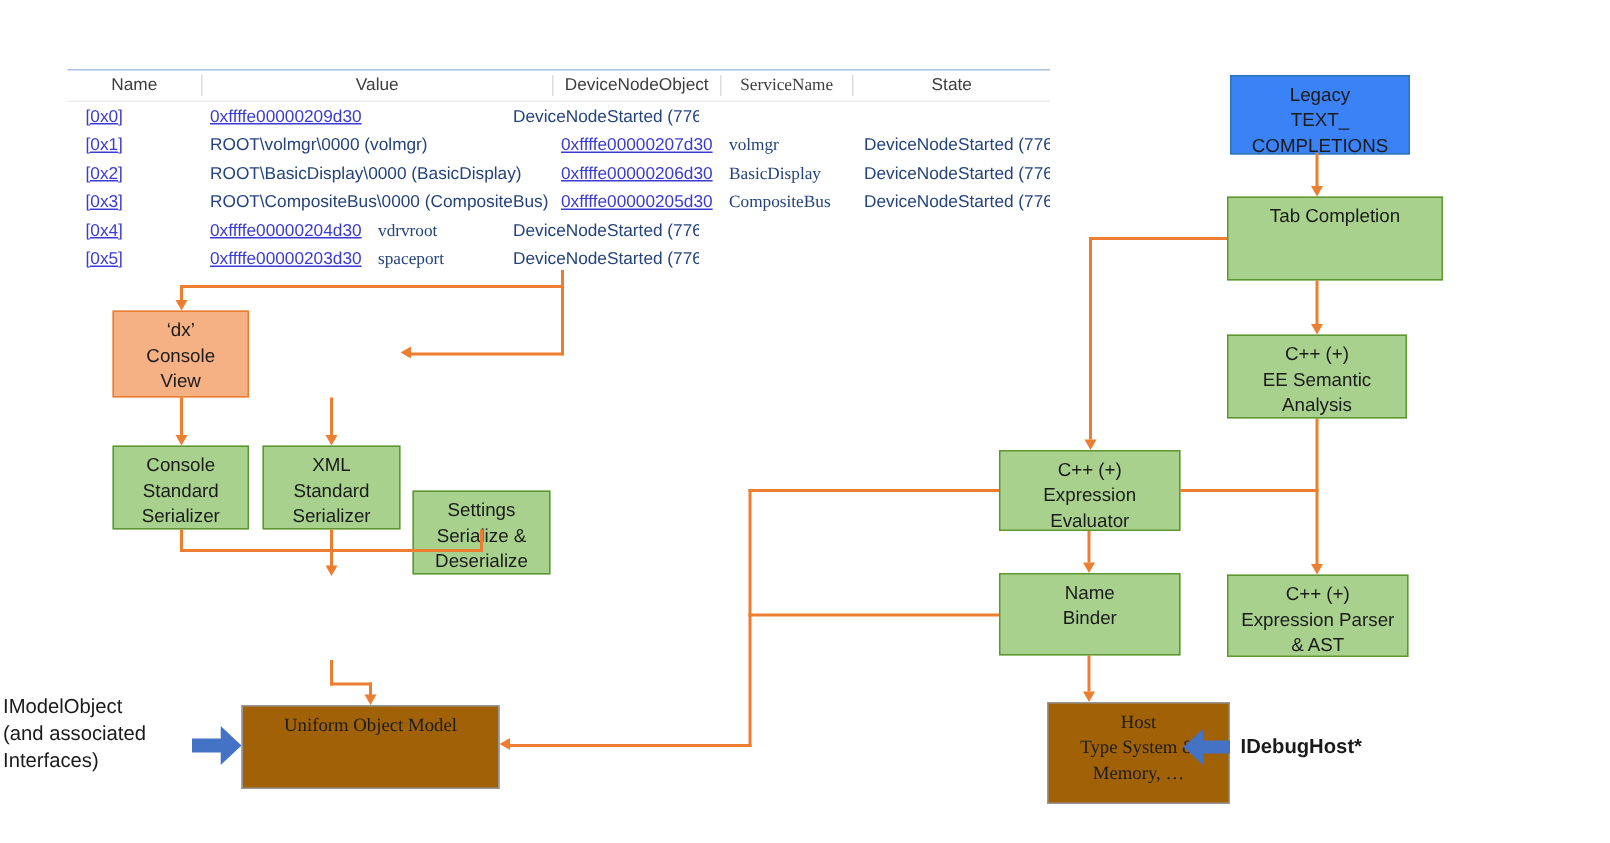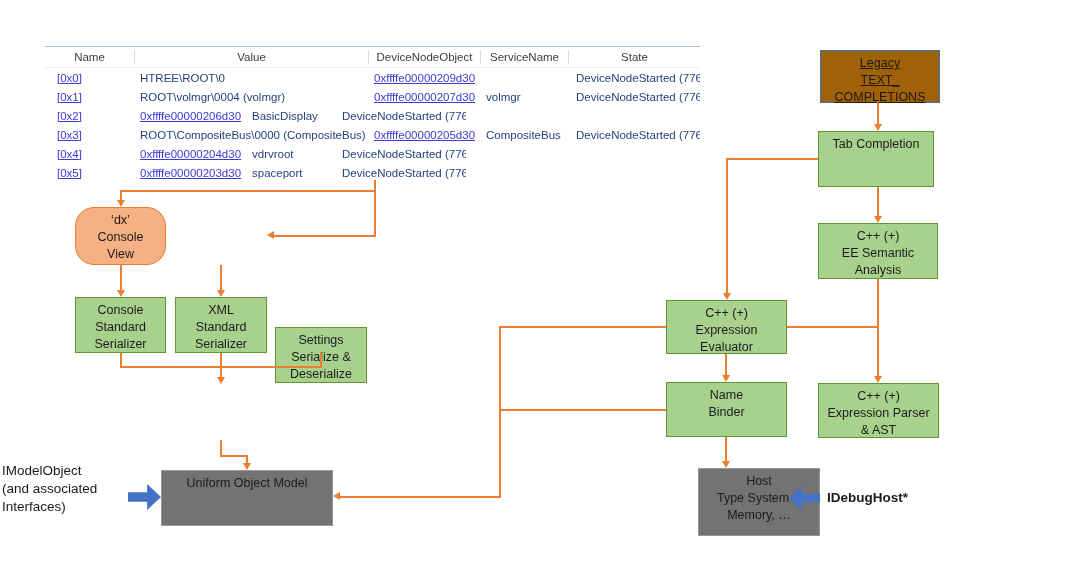--- a/index.html
+++ b/index.html
@@ -15,42 +15,42 @@
   
   .grid{position:absolute;left:45px;top:46px;width:655px;border-top:1px solid #a9c0de;background:#fff;}
   .g-row{display:flex;height:19px;align-items:center;font-size:11.5px;white-space:nowrap;}
   .g-head{height:20px;border-bottom:1px solid #ececec;}
   .g-head .cell{color:#3d3d3d;text-align:center;border-left:1px solid #dcdcdc;height:14px;line-height:14px;}
   .g-head .cell:first-child{border-left:none;}
   .cell{box-sizing:border-box;overflow:hidden;}
   .c-name{width:89px;padding-left:12px;}
   .c-value{width:234px;padding-left:6px;}
   .c-obj{width:112px;padding-left:6px;}
-  .c-svc{width:88px;padding-left:6px;}
+  .c-svc{width:88px;padding-left:6px;font-family:Liberation Serif, serif;}
   .c-state{width:132px;padding-left:8px;}
   .g-head .c-name,.g-head .c-value,.g-head .c-obj,.g-head .c-svc,.g-head .c-state{padding-left:0;}
   .lnk{color:#3a3ad5;text-decoration:underline;}
   .navy{color:#24437c;}
 
   
   .dbox{position:absolute;box-sizing:border-box;border:1.5px solid;text-align:center;
         font-size:12.5px;line-height:17px;color:#1b1b1b;padding-top:4px;white-space:pre-line;}
   .orange{background:#f5b183;border-color:#ec7c30;}
   .green{background:#a9d18e;border-color:#5e9732;}
-  .blue{background:#a16207;border-color:#2e75b6;text-decoration:underline;}
-  .gray{background:#737373;border-color:#979797;}
+  .blue{background:#3b82f6;border-color:#2e75b6;}
+  .gray{background:#a16207;border-color:#979797;font-family:Liberation Serif, serif;}
 
   .b-legacy{left:820px;top:50px;width:120px;height:53px;}
-  .b-tabcomp{left:818px;top:131px;width:116px;height:56px;}
+  .b-tabcomp{left:818px;top:131px;width:144px;height:56px;}
   .b-eesem{left:818px;top:223px;width:120px;height:56px;}
   .b-parser{left:818px;top:383px;width:121px;height:55px;}
   .b-eval{left:666px;top:300px;width:121px;height:54px;}
   .b-binder{left:666px;top:382px;width:121px;height:55px;}
   .b-host{left:698px;top:468px;width:122px;height:68px;}
-  .b-dx{left:75px;top:207px;width:91px;height:58px;border-radius:19px;}
+  .b-dx{left:75px;top:207px;width:91px;height:58px;}
   .b-ui{left:175px;top:207px;width:92px;height:58px;}
   .b-conser{left:75px;top:297px;width:91px;height:56px;}
   .b-xmlser{left:175px;top:297px;width:92px;height:56px;}
   .b-setser{left:275px;top:297px;width:92px;height:56px;margin-top:30px;}
   .b-genenum{left:161px;top:384px;width:120px;height:56px;}
   .b-uniform{left:161px;top:470px;width:172px;height:56px;}
 
   
   .seg-h{position:absolute;height:2px;background:#ed7d31;}
   .seg-v{position:absolute;width:2px;background:#ed7d31;}
@@ -80,34 +80,34 @@
     <div class="g-row g-head">
       <div class="cell c-name">Name</div>
       <div class="cell c-value">Value</div>
       <div class="cell c-obj">DeviceNodeObject</div>
       <div class="cell c-svc">ServiceName</div>
       <div class="cell c-state">State</div>
     </div>
 
     <div class="g-row">
       <div class="cell c-name"><span class="lnk">[0x0]</span></div>
-      <div class="cell c-value navy">HTREE\ROOT\0</div>
       <div class="cell c-obj"><span class="lnk">0xffffe00000209d30</span></div>
       <div class="cell c-svc navy"></div>
       <div class="cell c-state navy">DeviceNodeStarted (776)</div>
     </div>
     <div class="g-row">
       <div class="cell c-name"><span class="lnk">[0x1]</span></div>
-      <div class="cell c-value navy">ROOT\volmgr\0004 (volmgr)</div>
+      <div class="cell c-value navy">ROOT\volmgr\0000 (volmgr)</div>
       <div class="cell c-obj"><span class="lnk">0xffffe00000207d30</span></div>
       <div class="cell c-svc navy">volmgr</div>
       <div class="cell c-state navy">DeviceNodeStarted (776)</div>
     </div>
     <div class="g-row">
       <div class="cell c-name"><span class="lnk">[0x2]</span></div>
+      <div class="cell c-value navy">ROOT\BasicDisplay\0000 (BasicDisplay)</div>
       <div class="cell c-obj"><span class="lnk">0xffffe00000206d30</span></div>
       <div class="cell c-svc navy">BasicDisplay</div>
       <div class="cell c-state navy">DeviceNodeStarted (776)</div>
     </div>
     <div class="g-row">
       <div class="cell c-name"><span class="lnk">[0x3]</span></div>
       <div class="cell c-value navy">ROOT\CompositeBus\0000 (CompositeBus)</div>
       <div class="cell c-obj"><span class="lnk">0xffffe00000205d30</span></div>
       <div class="cell c-svc navy">CompositeBus</div>
       <div class="cell c-state navy">DeviceNodeStarted (776)</div>

